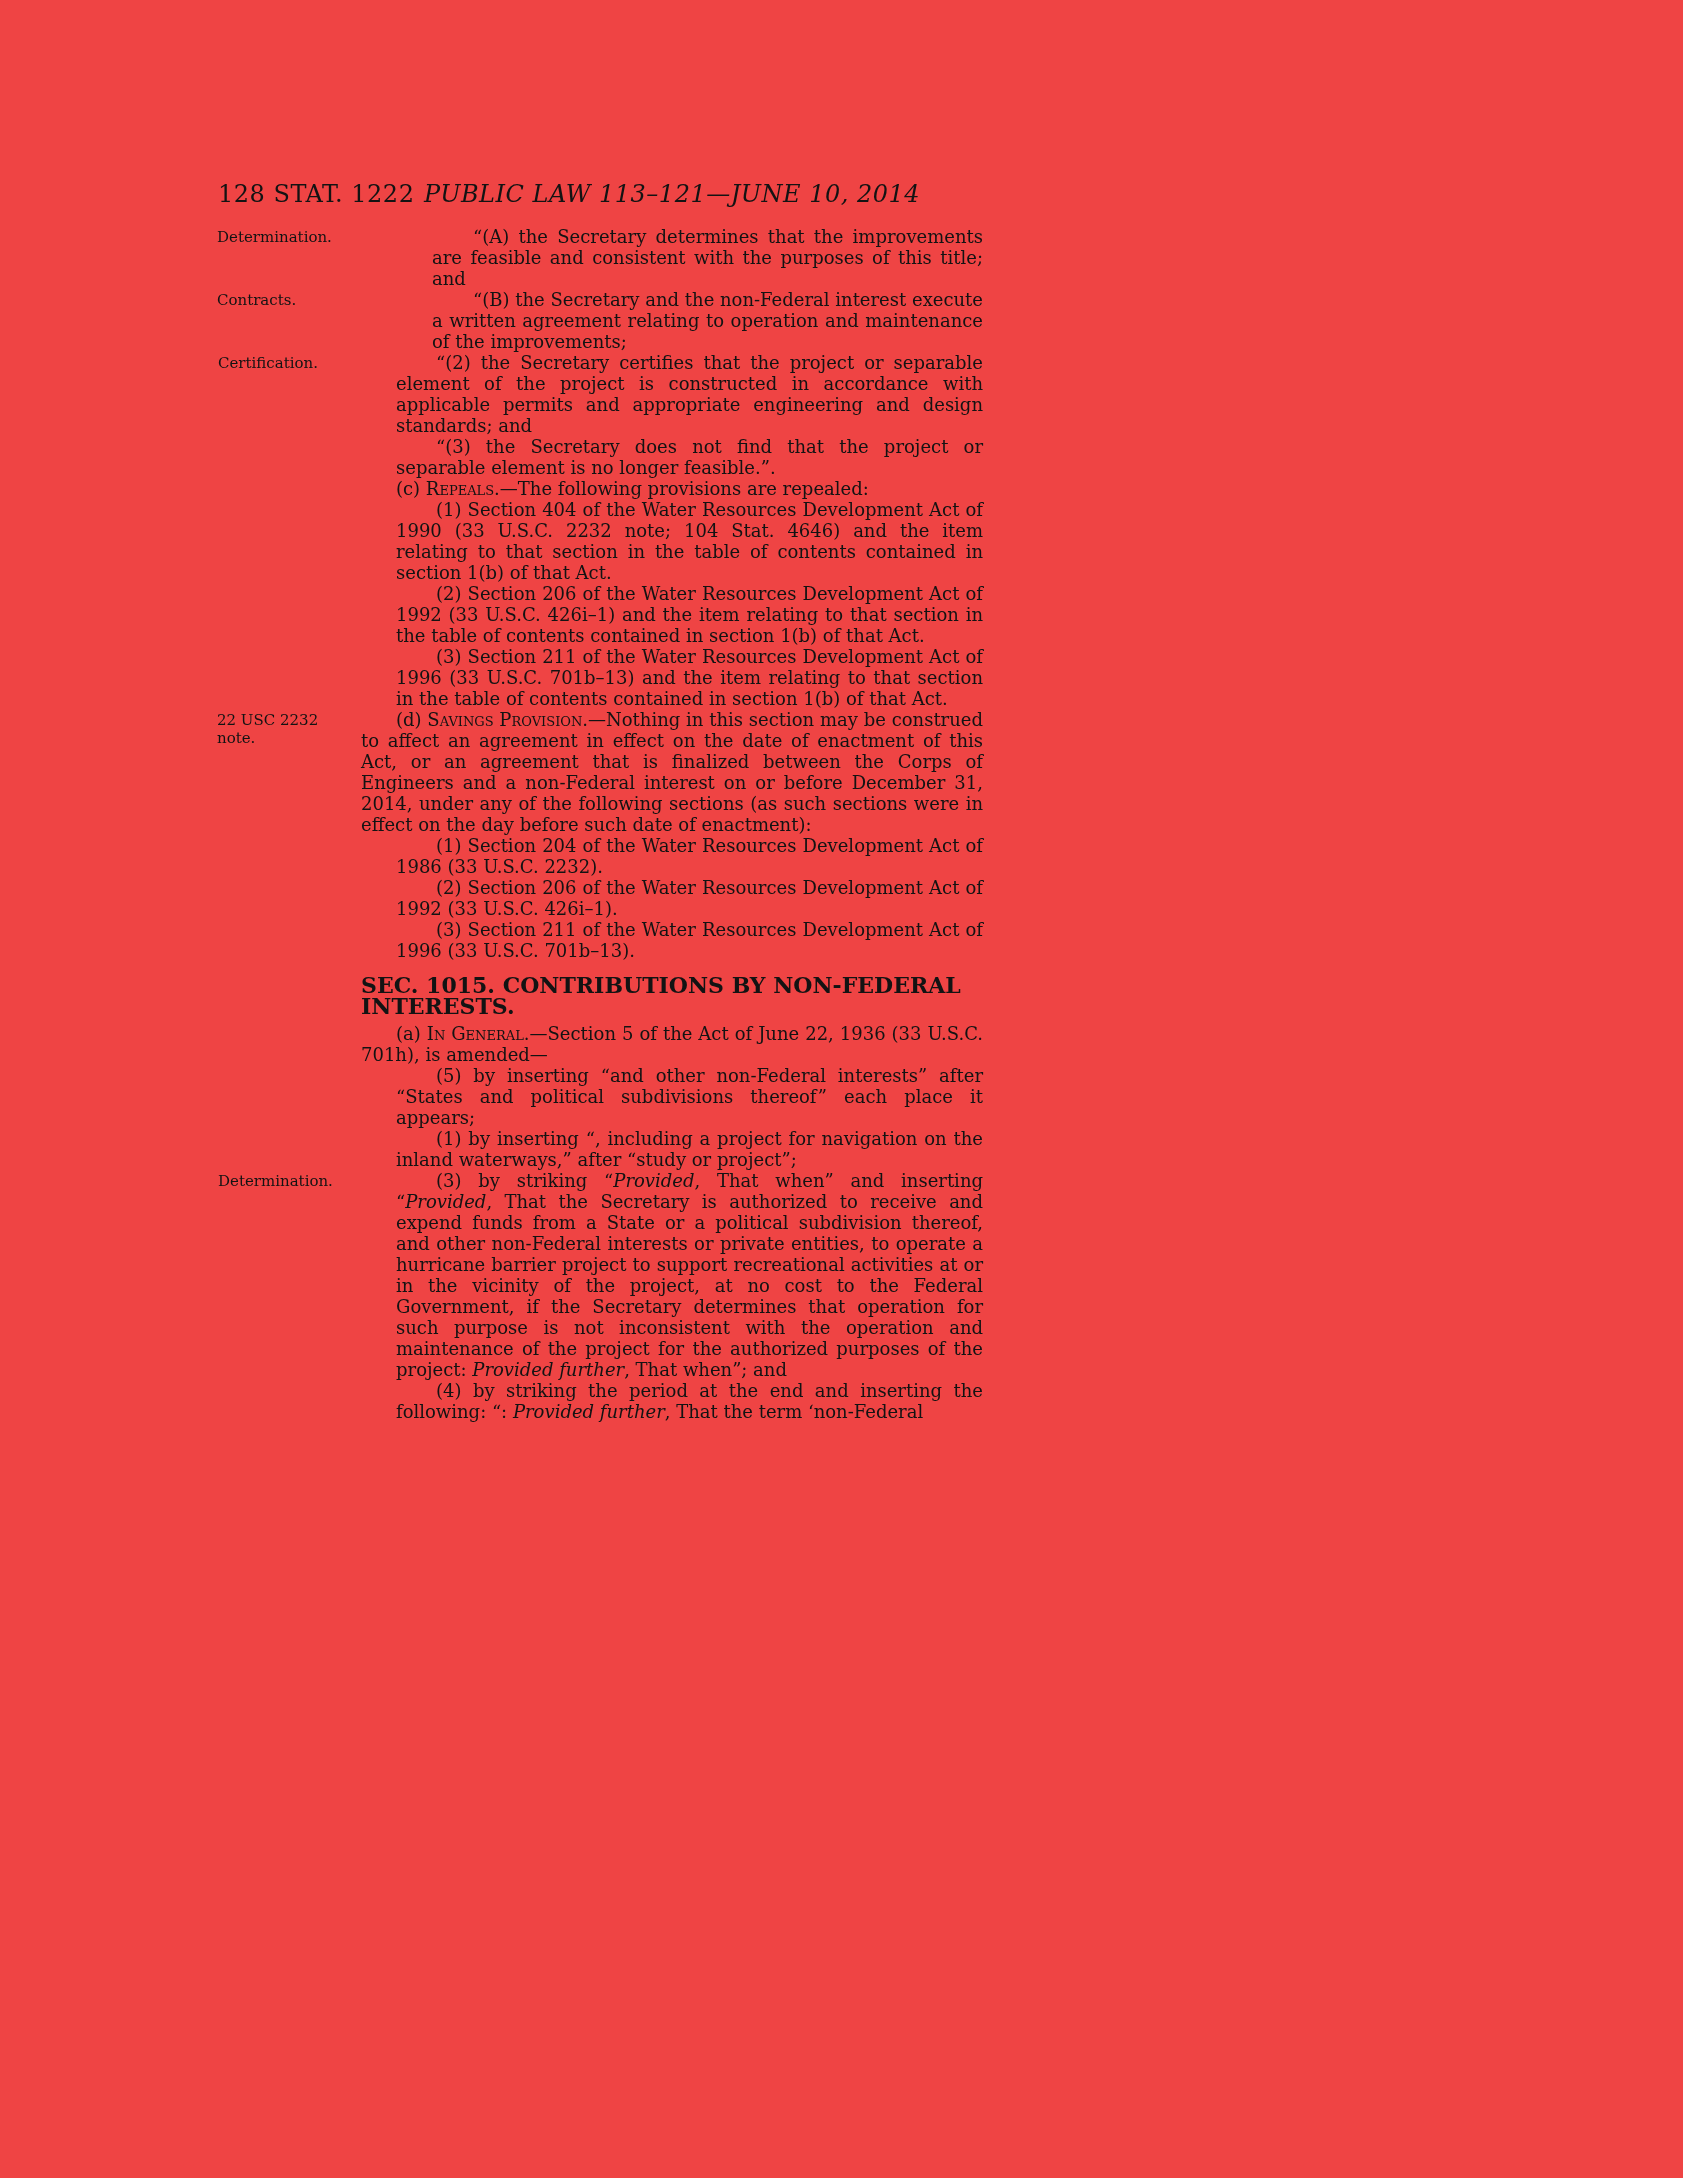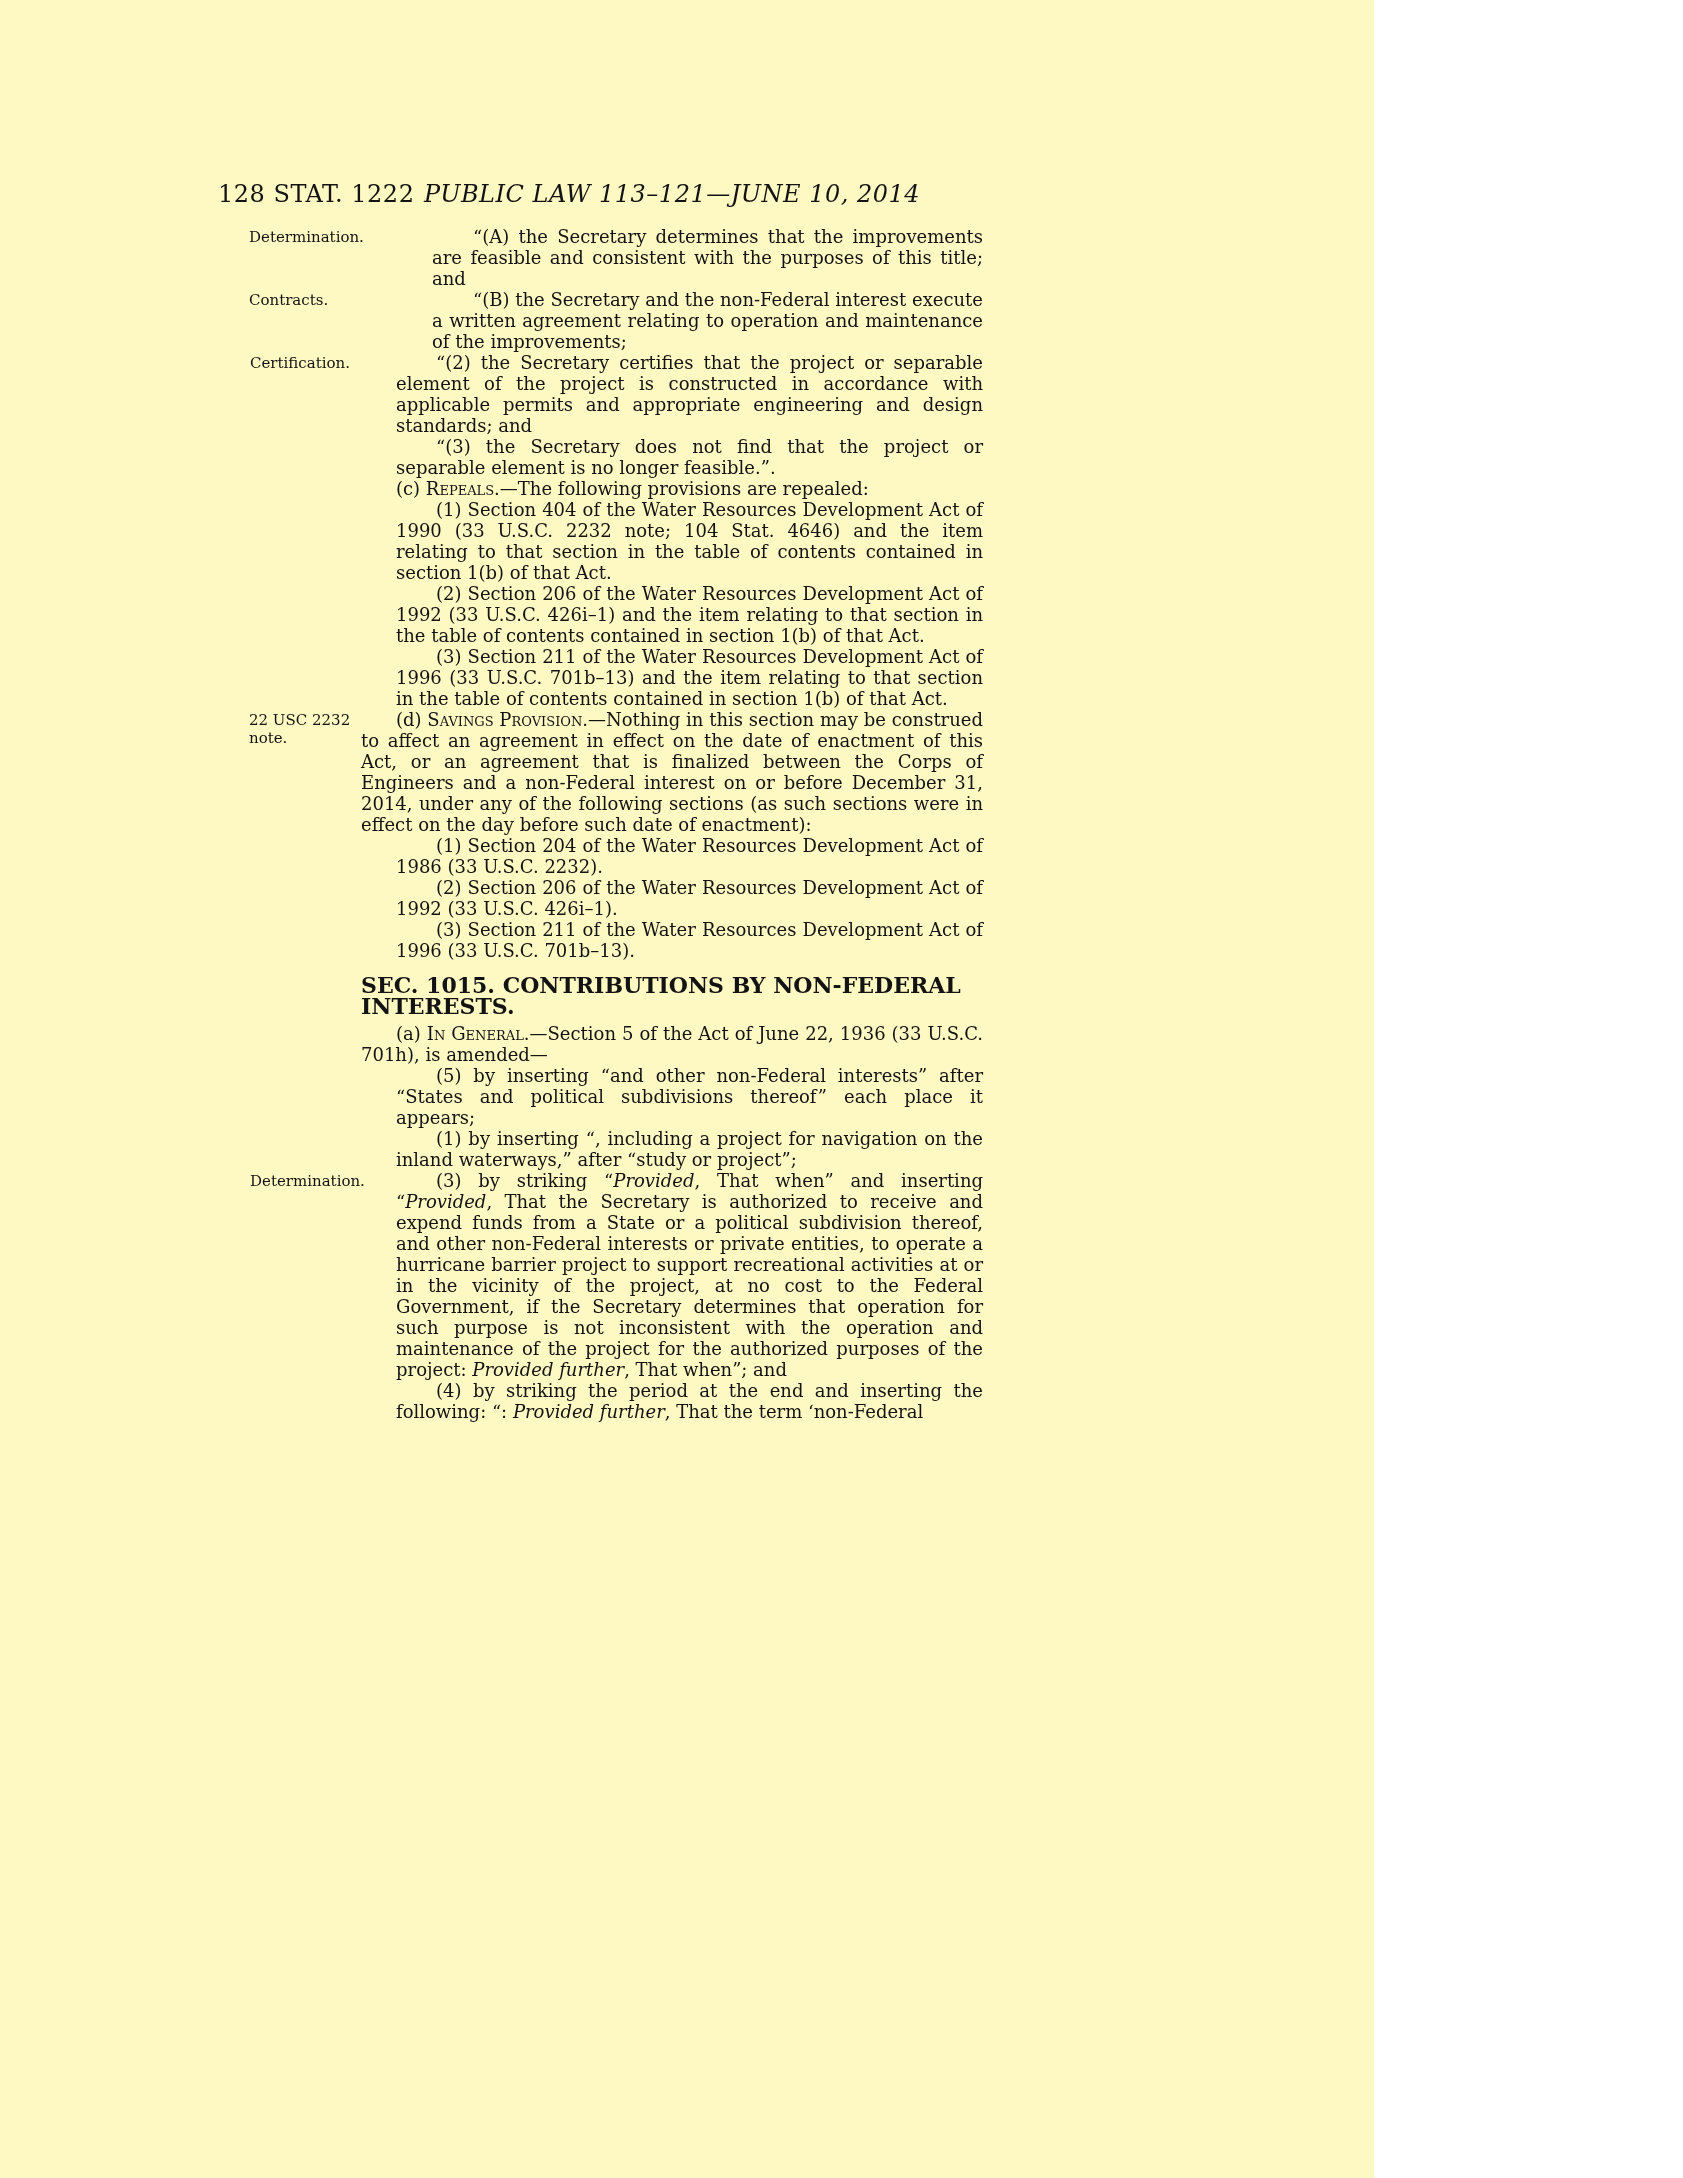--- a/index.html
+++ b/index.html
@@ -5,22 +5,22 @@
   * { box-sizing: border-box; }
   html, body { margin: 0; padding: 0; }
   body {
     width: 1683px; height: 2178px;
     background: #ffffff;
     font-family: "DejaVu Serif", "Liberation Serif", serif;
     color: #131313;
   }
   .page {
     position: relative;
-    width: 1374px; height: 2178px;
-    background: #fef9c3;
+    width: 1683px; height: 2178px;
+    background: #ef4444;
     overflow: hidden;
   }
   .stat-num {
     position: absolute; left: 218px; top: 180px;
     font-size: 24px; letter-spacing: 0.5px; white-space: nowrap;
   }
   .law-title {
     position: absolute; left: 361px; top: 180px; width: 622px;
     text-align: center; font-size: 24px; letter-spacing: 0.5px; white-space: nowrap; font-style: italic;
   }
@@ -43,21 +43,20 @@
     font-size: 22px;
     text-align: left;
     text-indent: 0;
   }
   .margin-note {
     position: absolute; top: 2px; width: 134px;
     font-size: 15px; line-height: 18px;
     text-align: left; text-indent: 0;
     font-style: normal; font-weight: normal;
     font-variant: normal;
-    margin-left: 32px;
   }
   .sc { font-variant: small-caps; }
   .i  { font-style: italic; }
   .b  { font-weight: bold; }
 </style>
 </head>
 <body>
 
 <div class="page">
   <div>

